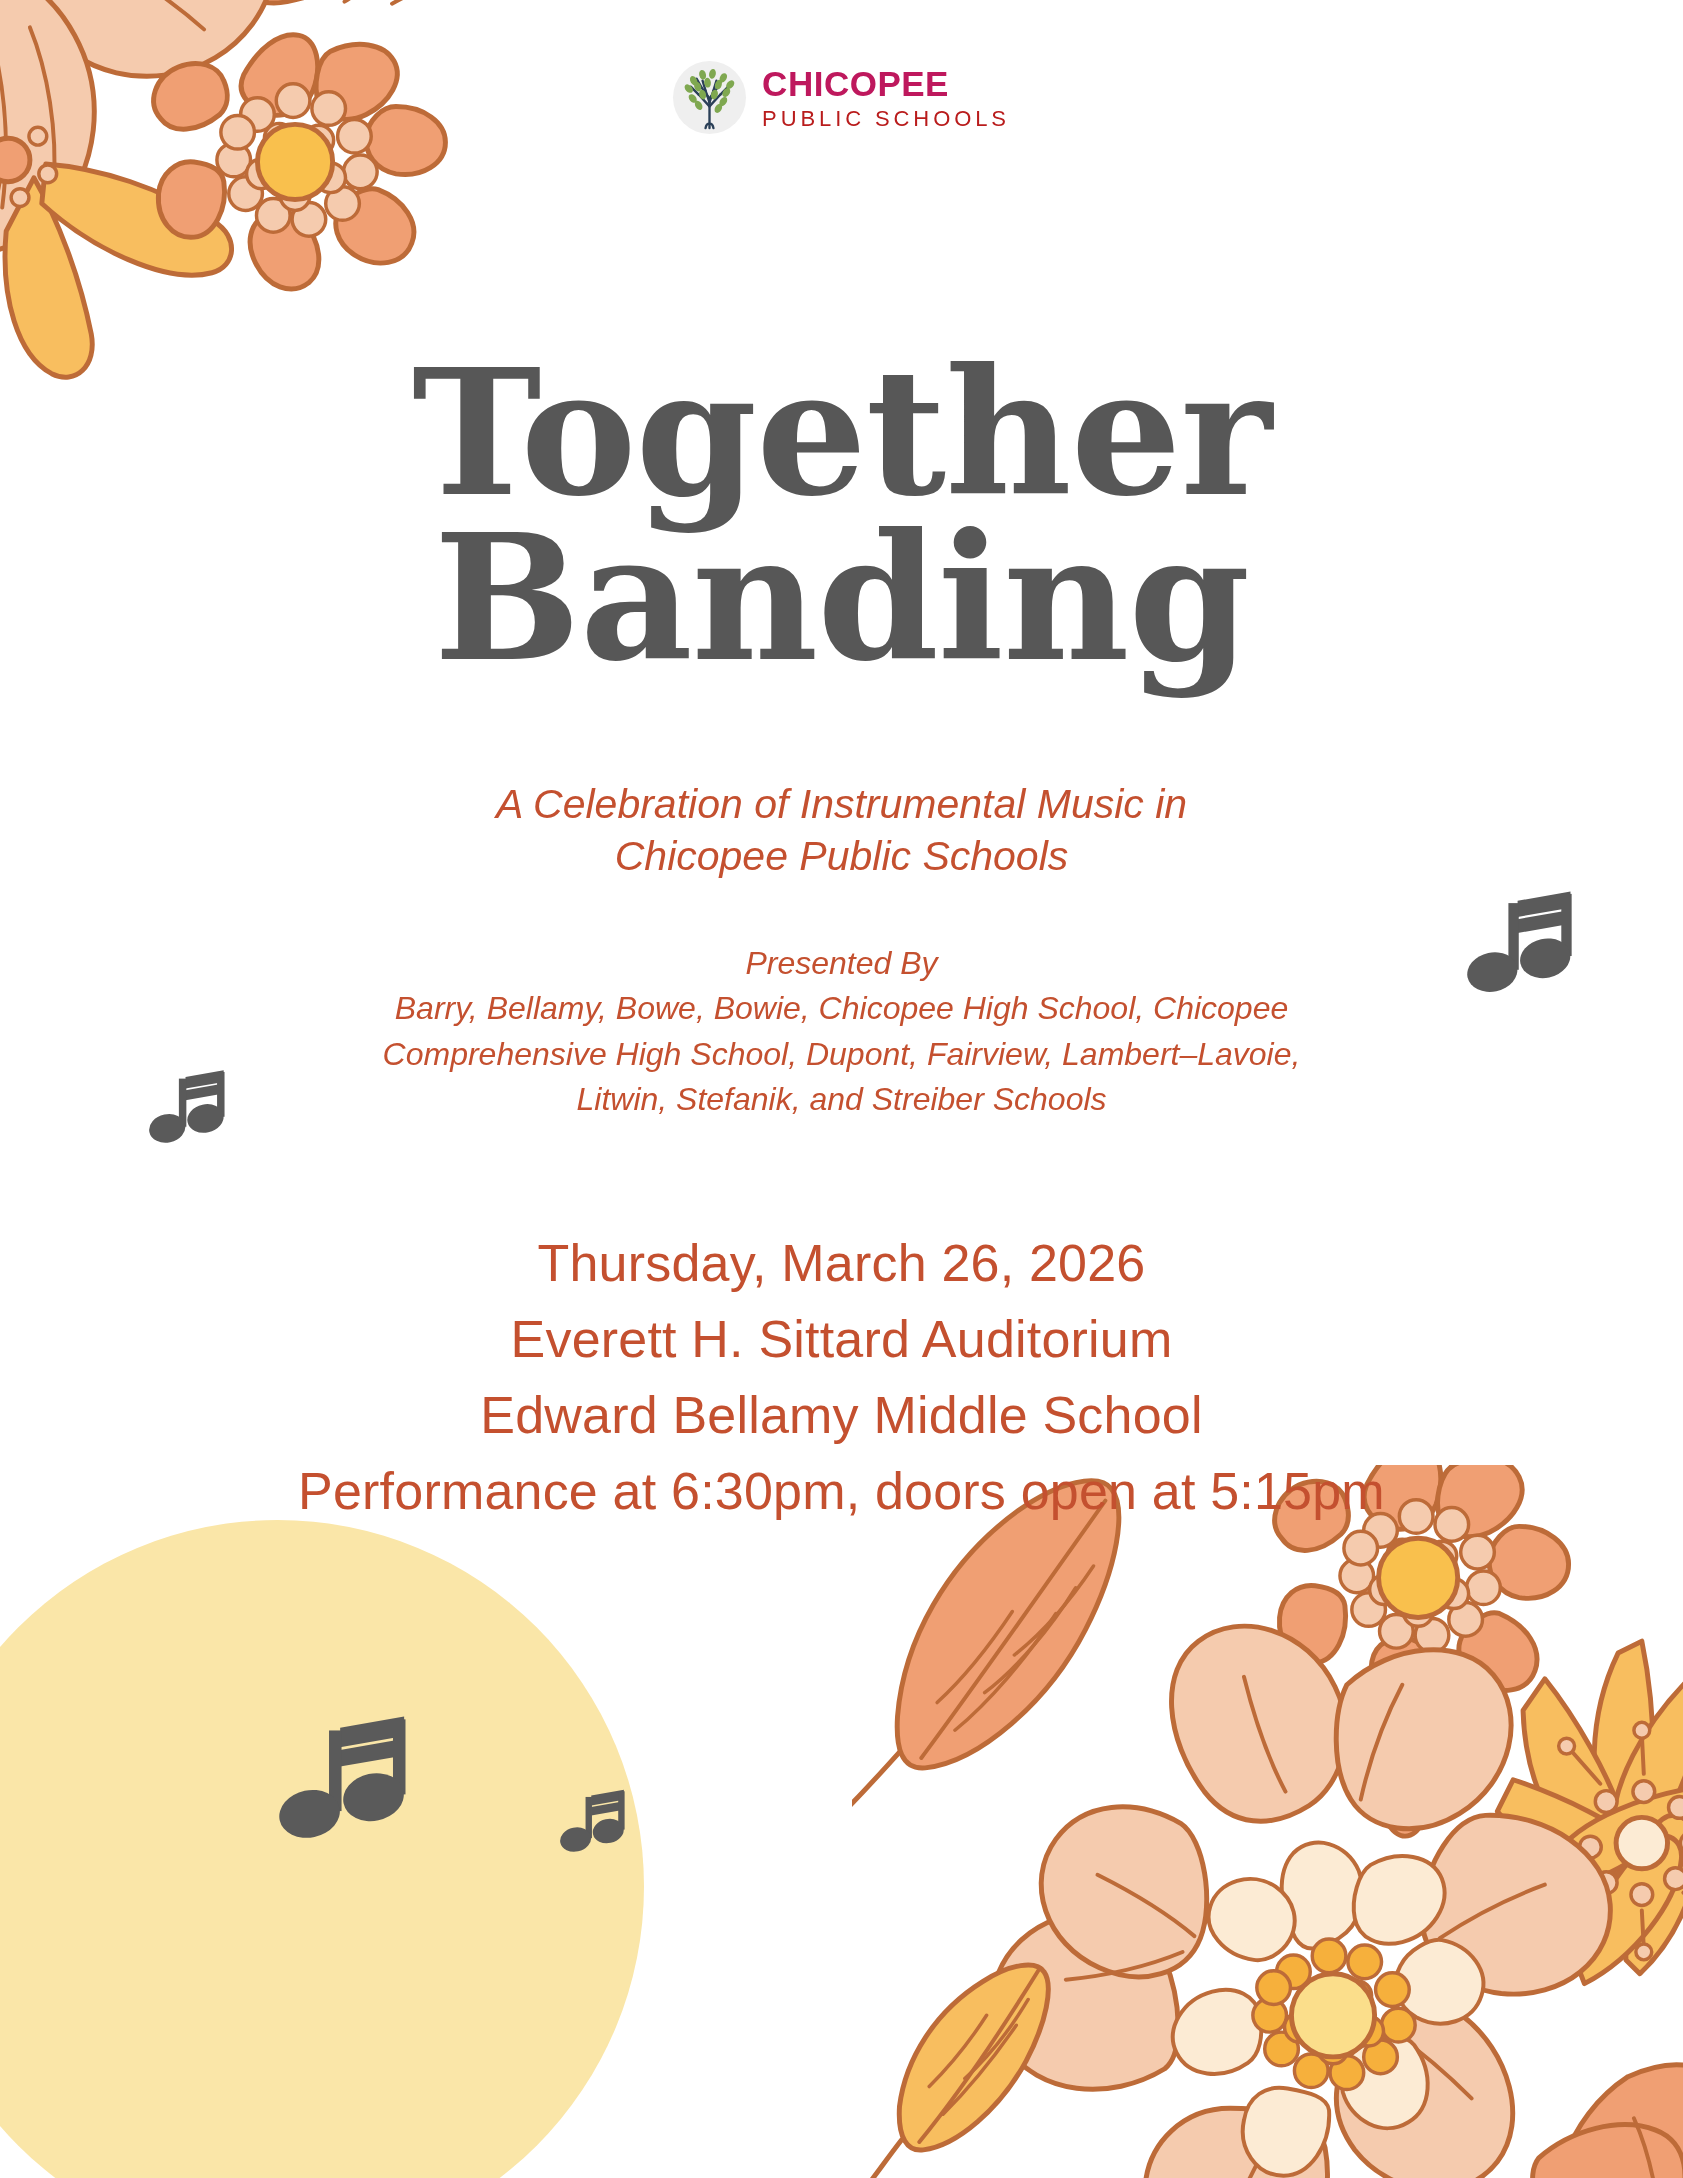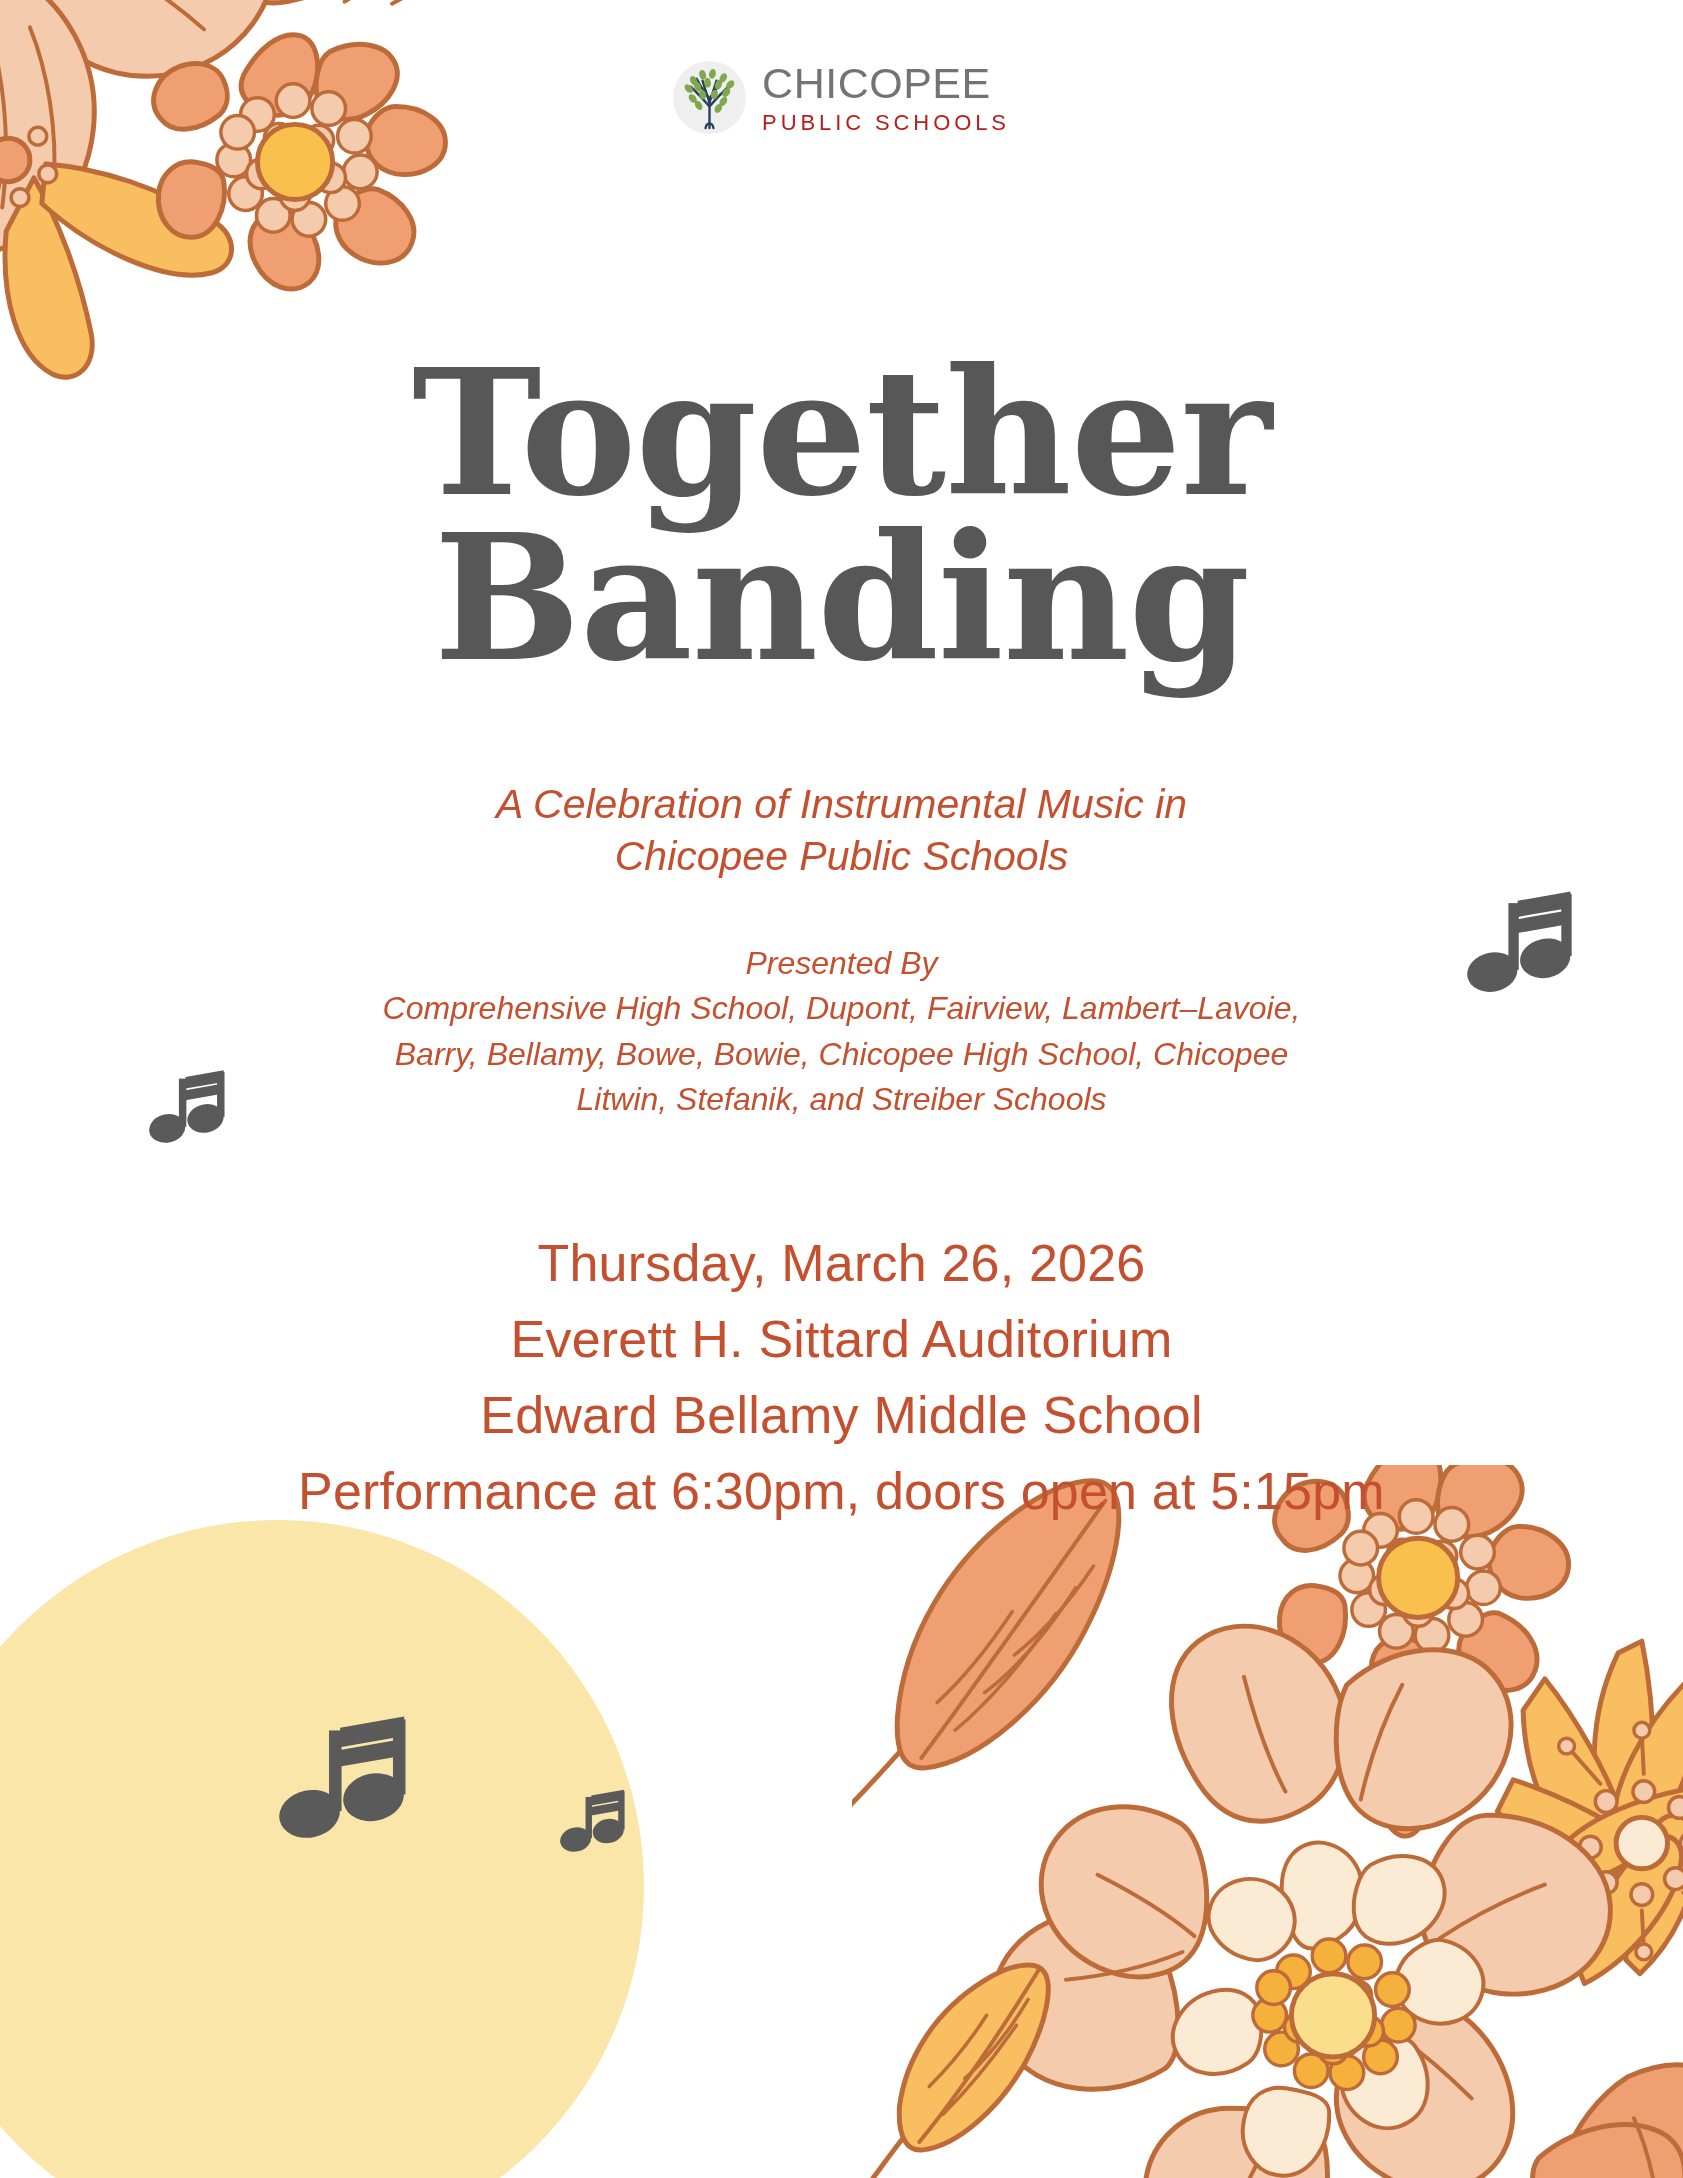--- a/index.html
+++ b/index.html
@@ -41,24 +41,24 @@
   #logo-mark {
     width: 73px; height: 73px;
     border-radius: 50%;
     background: #EFEFEF;
     display: flex; align-items: center; justify-content: center;
     flex: 0 0 auto;
   }
   #logo-words { display: flex; flex-direction: column; line-height: 1; }
   #logo-word-primary {
     font-family: "Liberation Sans", sans-serif;
-    font-weight: normal;
-    font-size: 43px;
+    font-weight: bold;
+    font-size: 35px;
     letter-spacing: 0.5px;
-    color: #737373;
+    color: #be185d;
   }
   #logo-word-secondary {
     font-family: "Liberation Sans", sans-serif;
     font-weight: normal;
     font-size: 22px;
     letter-spacing: 3.9px;
     color: #b91c1c;
     margin-top: 7px;
   }
 
@@ -420,22 +420,22 @@
     <span class="title-line">Banding</span>
   </h1>
 
   <div id="subtitle-block">
     <span class="presenter-line">A Celebration of Instrumental Music in</span>
     <span class="presenter-line">Chicopee Public Schools</span>
   </div>
 
   <div id="presenters-block">
     <span class="presenter-line">Presented By</span>
+    <span class="presenter-line">Barry, Bellamy, Bowe, Bowie, Chicopee High School, Chicopee</span>
     <span class="presenter-line">Comprehensive High School, Dupont, Fairview, Lambert–Lavoie,</span>
-    <span class="presenter-line">Barry, Bellamy, Bowe, Bowie, Chicopee High School, Chicopee</span>
     <span class="presenter-line">Litwin, Stefanik, and Streiber Schools</span>
   </div>
 
   <div id="details-block">
     <span class="detail-line">Thursday, March 26, 2026</span>
     <span class="detail-line">Everett H. Sittard Auditorium</span>
     <span class="detail-line">Edward Bellamy Middle School</span>
     <span class="detail-line">Performance at 6:30pm, doors open at 5:15pm</span>
   </div>
 

